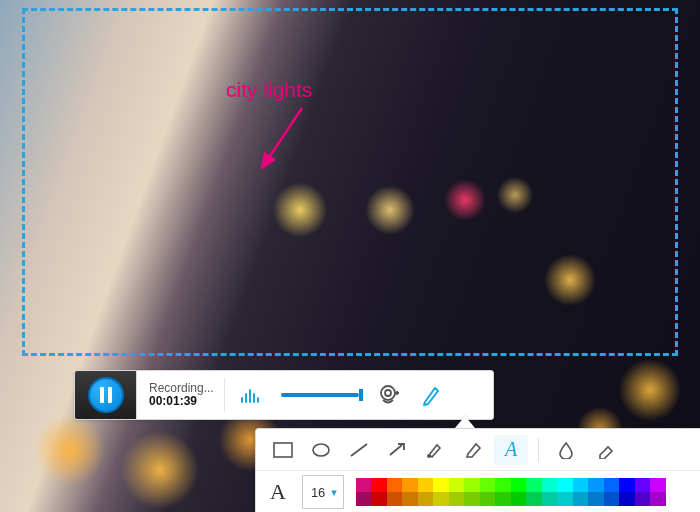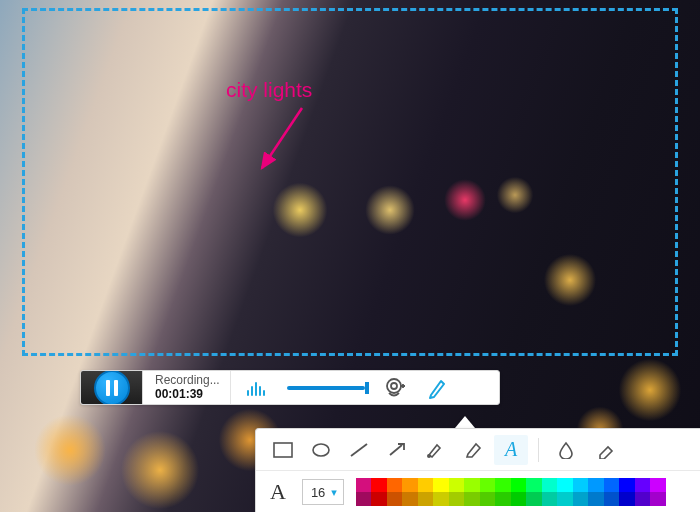--- a/index.html
+++ b/index.html
@@ -52,22 +52,22 @@
   }
   .arrow {
     position: absolute;
     left: 252px; top: 104px;
     pointer-events: none;
   }
 
   
   .rec-bar {
     position: absolute;
-    left: 80px; top: 370px;
-    width: 420px; height: 35px;
+    left: 74px; top: 370px;
+    width: 420px; height: 50px;
     background: #fff;
     border: 1px solid #d7d7d7;
     border-radius: 3px;
     display: flex; align-items: center;
     box-shadow: 0 1px 3px rgba(0,0,0,.15);
     overflow: hidden;
   }
   .rec-left {
     width: 62px; height: 100%;
     background: linear-gradient(#3a3a3a,#1e1e1e);
@@ -142,21 +142,21 @@
     display: flex; align-items: center;
     height: 42px; padding: 0 10px; gap: 12px;
   }
   .font-glyph {
     font-family: 'Times New Roman', serif;
     font-size: 22px; color: #333; padding: 0 4px;
   }
   .size-select {
     display: flex; align-items: center;
     border: 1px solid #c9c9c9;
-    height: 26px; padding: 0 6px 0 8px;
+    height: 34px; padding: 0 6px 0 8px;
     font-size: 13px; color: #333; cursor: pointer;
     gap: 6px;
   }
   .size-select .chev { color: #1aa7e0; font-size: 11px; }
 
   .palette {
     display: flex; flex-wrap: wrap;
     width: 310px; align-content: flex-start;
   }
   .sw {

